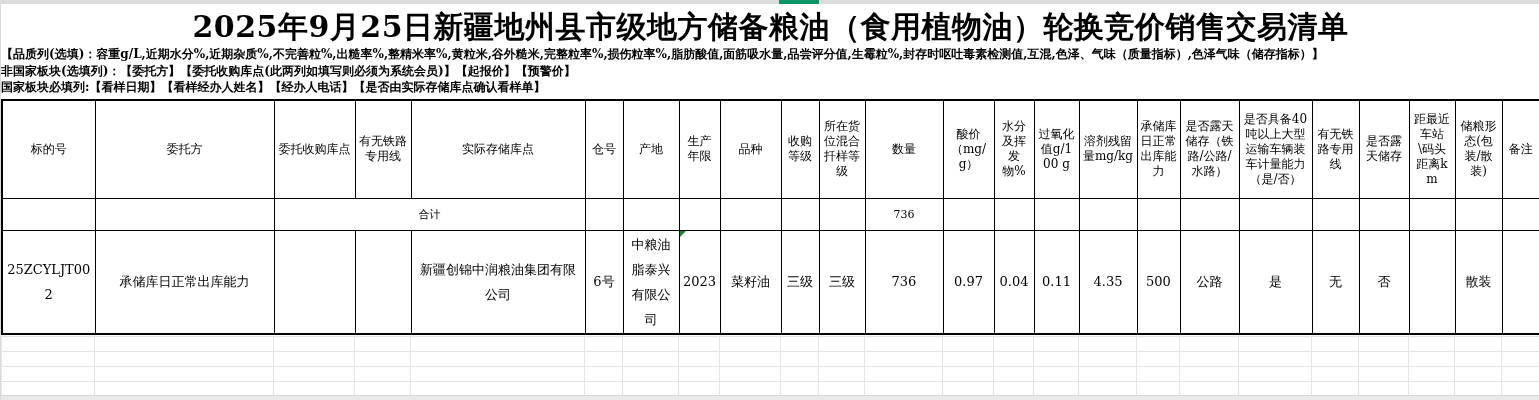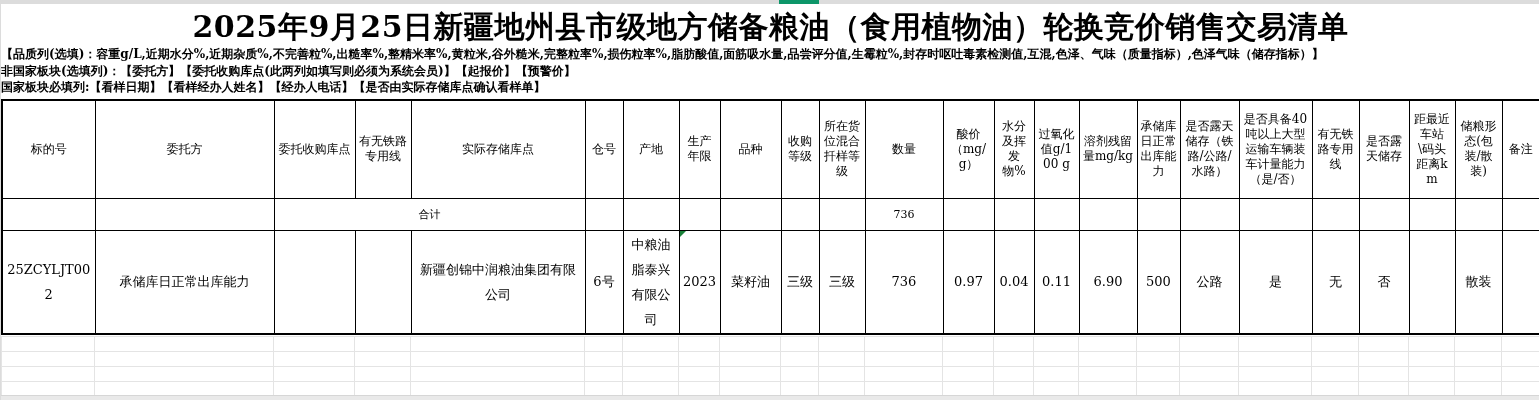--- a/index.html
+++ b/index.html
@@ -150,21 +150,21 @@
           <span class="corner-flag"></span>
           <span>2023</span>
         </td>
         <td>菜籽油</td>
         <td>三级</td>
         <td>三级</td>
         <td>736</td>
         <td>0.97</td>
         <td>0.04</td>
         <td>0.11</td>
-        <td>6.90</td>
+        <td>4.35</td>
         <td>500</td>
         <td>公路</td>
         <td>是</td>
         <td>无</td>
         <td>否</td>
         <td></td>
         <td>散装</td>
         <td></td>
       </tr>
     </tbody>

